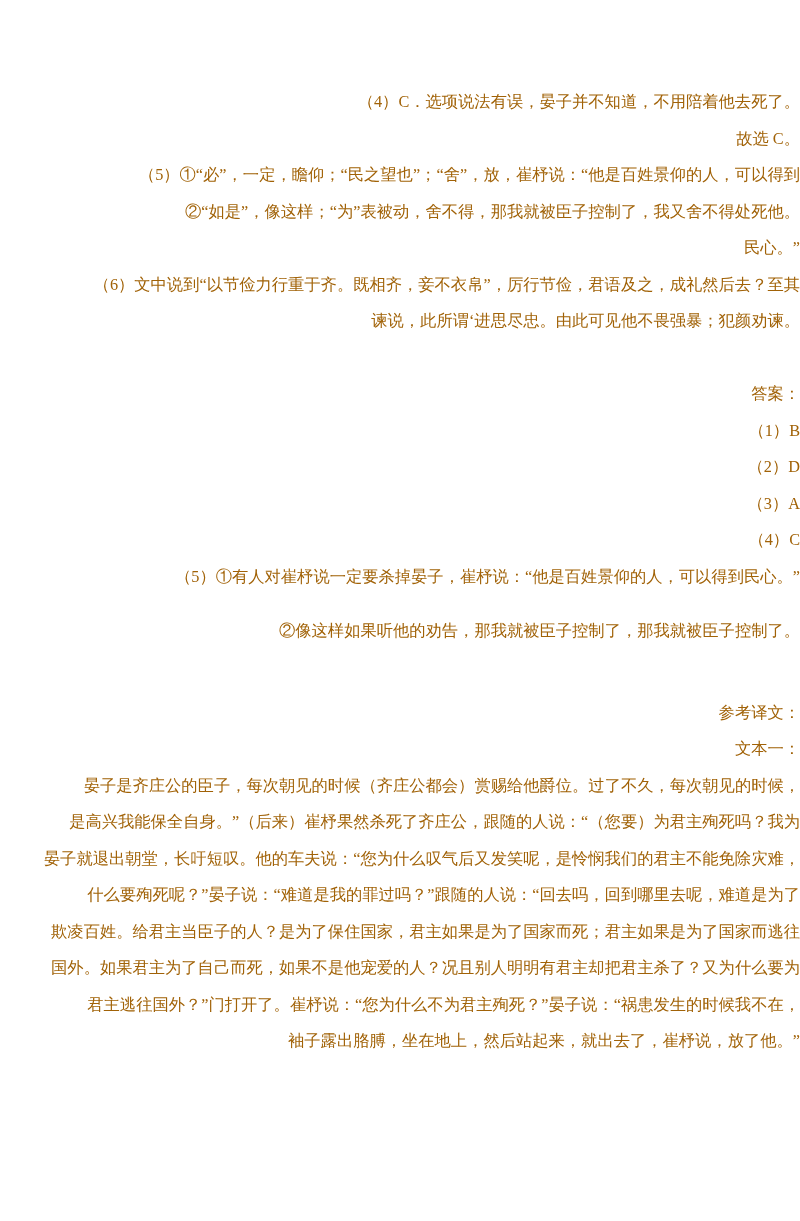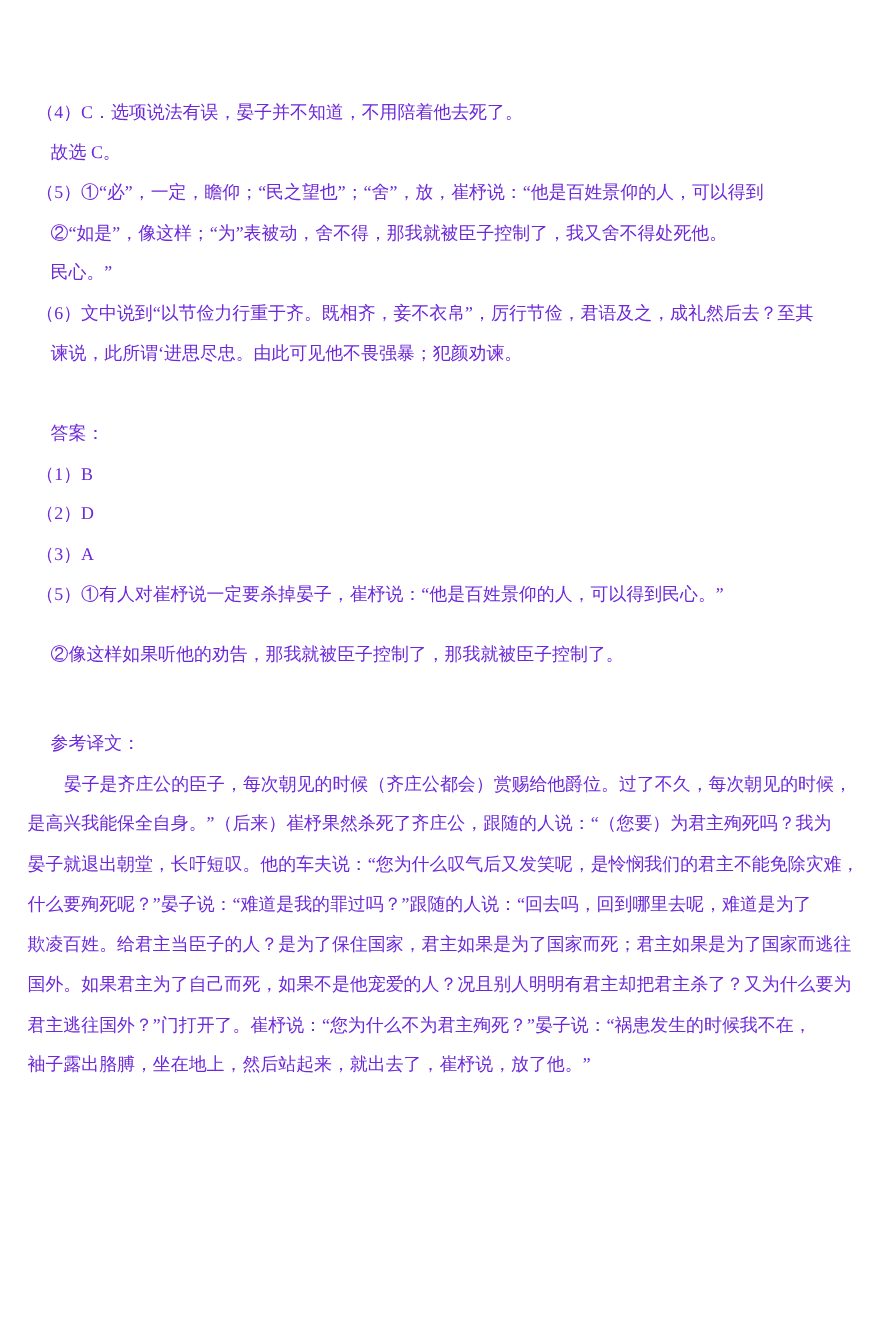--- a/index.html
+++ b/index.html
@@ -7,21 +7,22 @@
     position: relative;
     width: 800px;
     height: 1221px;
     background: #ffffff;
     box-sizing: border-box;
     padding-top: 84px;
     overflow: hidden;
     font-family: "Liberation Serif", "DejaVu Serif", serif;
     font-size: 16.3px;
     line-height: 36.5px;
-    color: #6d28d9;
+    color: #a16207;
+    text-align: right;
   }
   .ln { height: 36.5px; white-space: nowrap; overflow: hidden; }
   .ind-paren { margin-left: 33px; }  
   .ind-ans   { margin-left: 46px; }  
   .ind-body  { margin-left: 25px; }  
   .ind-para  { margin-left: 58px; }  
   .spacer { width: 100%; }
   .s-full { height: 36.5px; }
   .s-half { height: 18px; }
   .s-big  { height: 45px; }
@@ -38,29 +39,31 @@
   <div class="ln ind-ans">民心。”</div>
   <div class="ln ind-paren">（6）文中说到“以节俭力行重于齐。既相齐，妾不衣帛”，厉行节俭，君语及之，成礼然后去？至其</div>
   <div class="ln ind-ans">谏说，此所谓‘进思尽忠。由此可见他不畏强暴；犯颜劝谏。</div>
 
   <div class="spacer s-full"></div>
 
   <div class="ln ind-ans">答案：</div>
   <div class="ln ind-paren">（1）B</div>
   <div class="ln ind-paren">（2）D</div>
   <div class="ln ind-paren">（3）A</div>
+  <div class="ln ind-paren">（4）C</div>
   <div class="ln ind-paren">（5）①有人对崔杼说一定要杀掉晏子，崔杼说：“他是百姓景仰的人，可以得到民心。”</div>
 
   <div class="spacer s-half"></div>
 
   <div class="ln ind-ans">②像这样如果听他的劝告，那我就被臣子控制了，那我就被臣子控制了。</div>
 
   <div class="spacer s-big"></div>
 
   <div class="ln ind-ans">参考译文：</div>
+  <div class="ln ind-ans">文本一：</div>
   <div class="ln ind-para">晏子是齐庄公的臣子，每次朝见的时候（齐庄公都会）赏赐给他爵位。过了不久，每次朝见的时候，</div>
   <div class="ln ind-body">是高兴我能保全自身。”（后来）崔杼果然杀死了齐庄公，跟随的人说：“（您要）为君主殉死吗？我为</div>
   <div class="ln ind-body">晏子就退出朝堂，长吁短叹。他的车夫说：“您为什么叹气后又发笑呢，是怜悯我们的君主不能免除灾难，</div>
   <div class="ln ind-body">什么要殉死呢？”晏子说：“难道是我的罪过吗？”跟随的人说：“回去吗，回到哪里去呢，难道是为了</div>
   <div class="ln ind-body">欺凌百姓。给君主当臣子的人？是为了保住国家，君主如果是为了国家而死；君主如果是为了国家而逃往</div>
   <div class="ln ind-body">国外。如果君主为了自己而死，如果不是他宠爱的人？况且别人明明有君主却把君主杀了？又为什么要为</div>
   <div class="ln ind-body">君主逃往国外？”门打开了。崔杼说：“您为什么不为君主殉死？”晏子说：“祸患发生的时候我不在，</div>
   <div class="ln ind-body">袖子露出胳膊，坐在地上，然后站起来，就出去了，崔杼说，放了他。”</div>
 
 </div>

